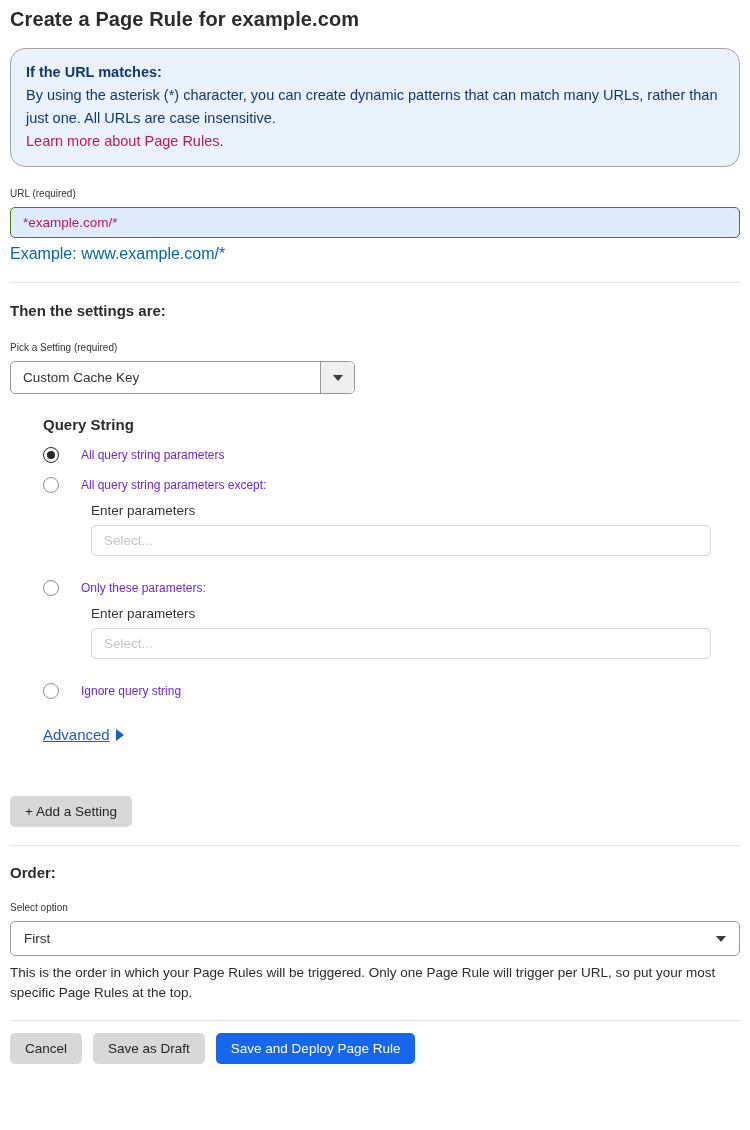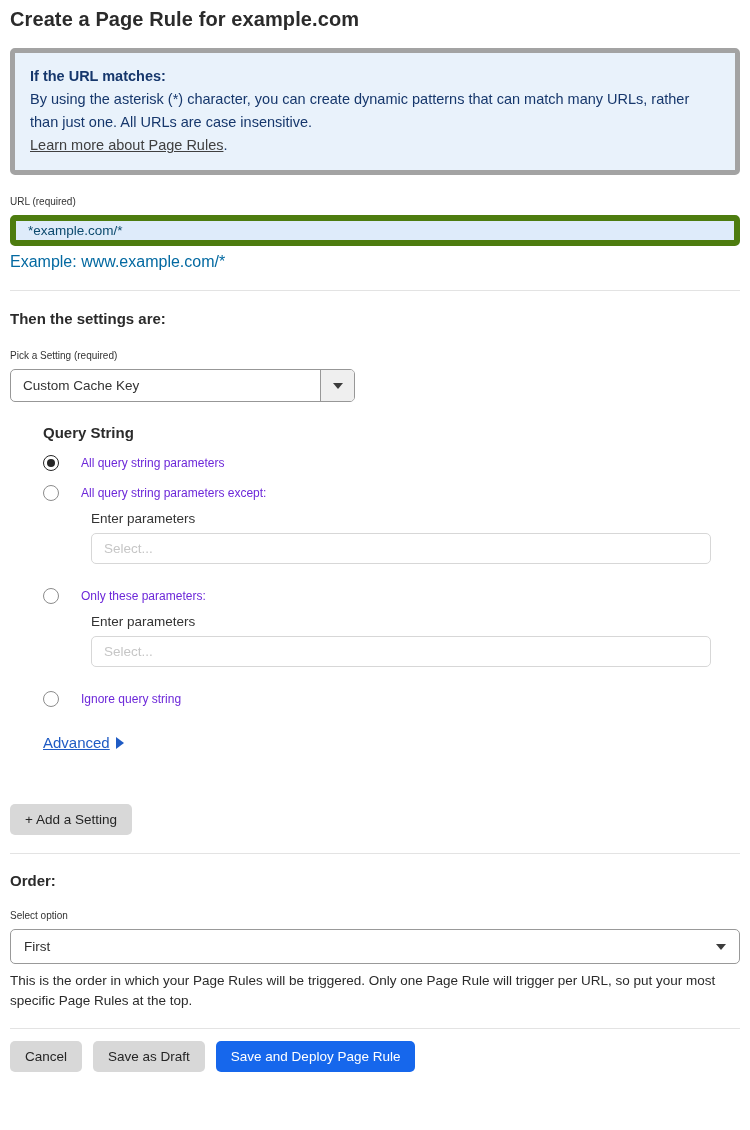--- a/index.html
+++ b/index.html
@@ -17,49 +17,48 @@
     font-size: 20px;
     font-weight: bold;
     color: #2b2b2b;
     letter-spacing: 0.1px;
   }
 
   
   .info-box {
     margin-top: 17px;
     background: #e9f2fb;
-    border: 5px solid #a3a3a3;
-    border-radius: 5px;
+    border: 1px solid #a3a3a3;
+    border-radius: 15px;
     padding: 12px 15px 13px 15px;
     color: #16376c;
     font-size: 14.5px;
     line-height: 23px;
   }
   .info-box .info-heading { font-weight: bold; font-size: 14.5px; }
   .info-box .info-body { max-width: 705px; }
   .info-link {
-    color: #404040;
-    text-decoration: underline;
+    color: #be185d;
     cursor: pointer;
   }
 
   
   .field-label { font-size: 10px; color: #333; }
   .url-label { margin-top: 21px; }
   .url-input {
     margin-top: 8px;
     width: 730px;
     height: 31px;
     background: #deebfa;
-    border: 6px solid #4d7c0f;
+    border: 1px solid #4d7c0f;
     border-radius: 5px;
     padding: 0 12px;
     font-family: "Liberation Sans", sans-serif;
     font-size: 13.5px;
-    color: #0c4a6e;
+    color: #be185d;
     outline: none;
     display: block;
   }
   .helper-text { margin-top: 7px; font-size: 16px; color: #0369a1; }
 
   .divider { border: none; border-top: 1px solid #e3e3e3; margin-top: 19px; }
 
   .section-heading { font-size: 15px; font-weight: bold; color: #2b2b2b; }
   .settings-heading { margin-top: 19px; }
   .pick-label { margin-top: 23px; }

